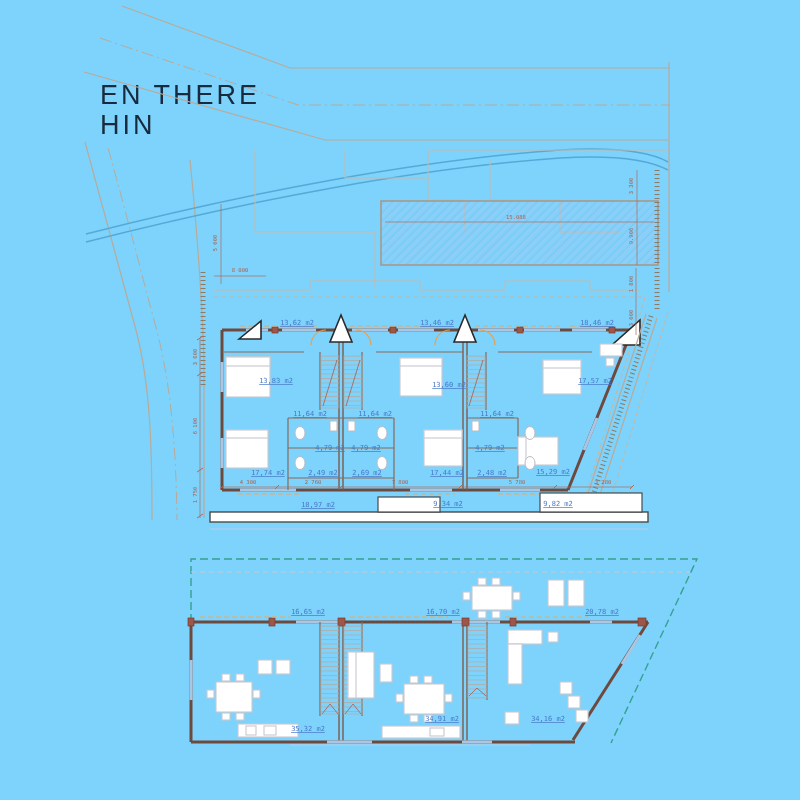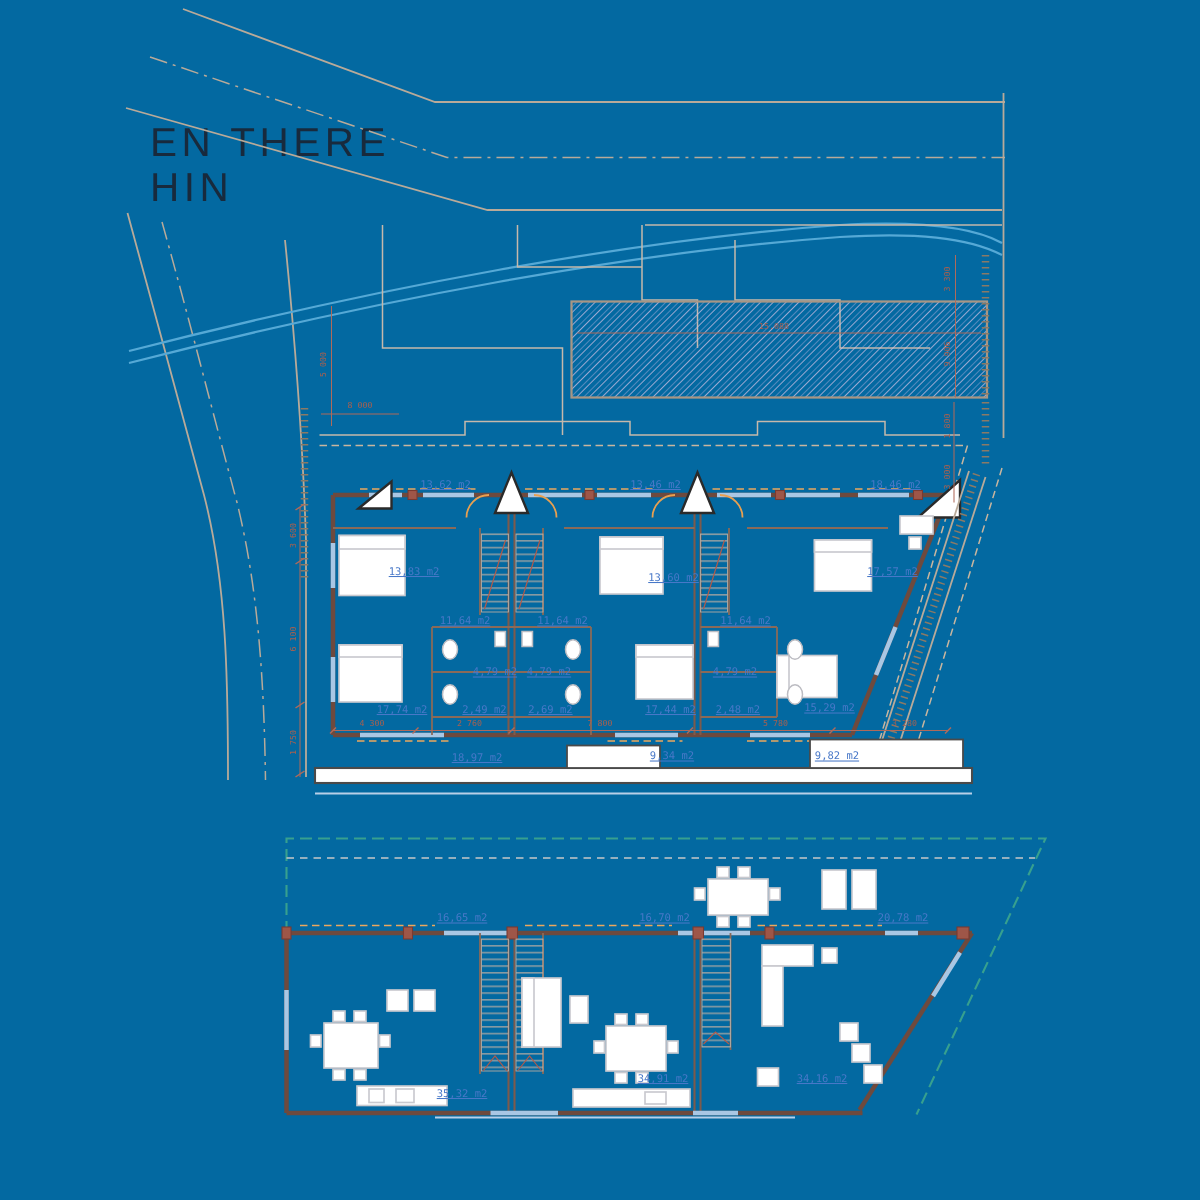--- a/index.html
+++ b/index.html
@@ -1,16 +1,16 @@
 <!DOCTYPE html>
 <html><head>
 <meta charset="utf-8">
 <style>
   html,body{margin:0;padding:0;background:#ffffff;}
-  .stage{width:800px;height:800px;position:relative;background:#0369a1;overflow:hidden;}
+  .stage{width:800px;height:800px;position:relative;background:#7dd3fc;overflow:hidden;}
   svg{display:block;}
   .title-text{font-family:"Liberation Sans",sans-serif;font-size:27px;letter-spacing:3px;fill:#182a3d;}
   .lbl{font-family:"DejaVu Sans Mono",monospace;font-size:7px;fill:#4878c8;text-decoration:underline;}
   .dim{font-family:"DejaVu Sans Mono",monospace;font-size:5.5px;fill:#a8604f;}
   .wall{stroke:#6e4a3e;stroke-width:3;fill:none;}
   .pwall{stroke:#7d5a4c;stroke-width:1.4;fill:none;}
   .iwall{stroke:#8a6a58;stroke-width:1.2;fill:none;}
   .win{stroke:#a9c7e4;stroke-width:3;fill:none;}
   .curt{stroke:#eba85e;stroke-width:1;fill:none;stroke-dasharray:5 3;}
   .door{stroke:#e8a050;stroke-width:1.2;fill:none;}

